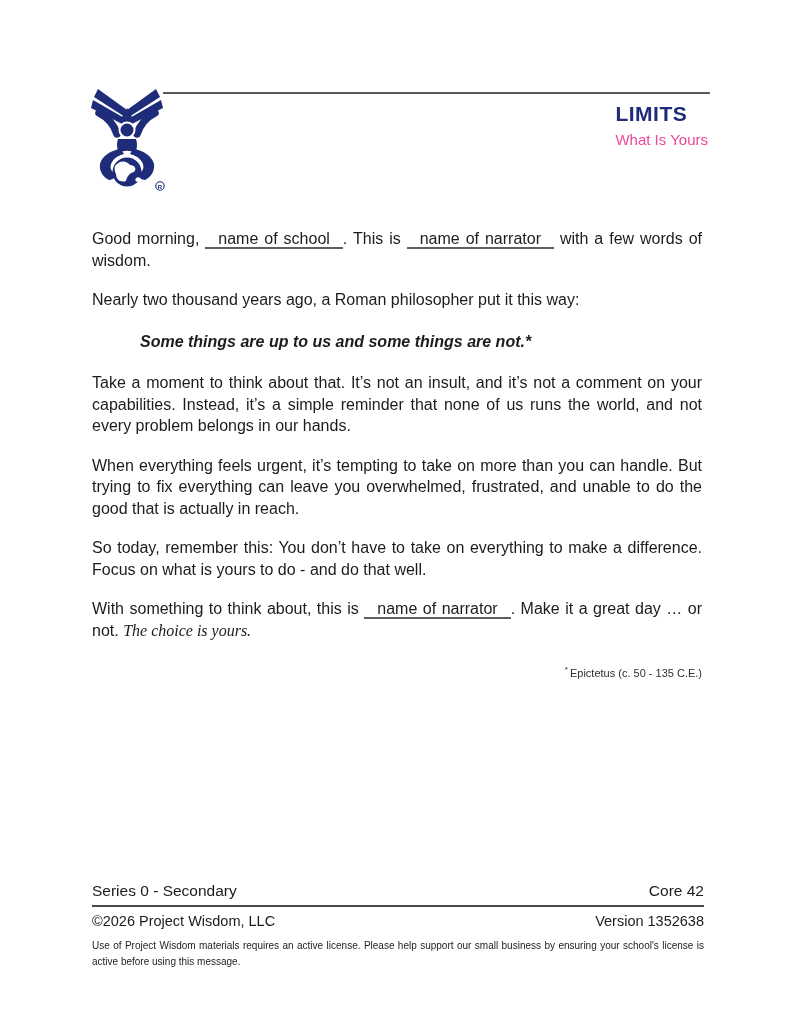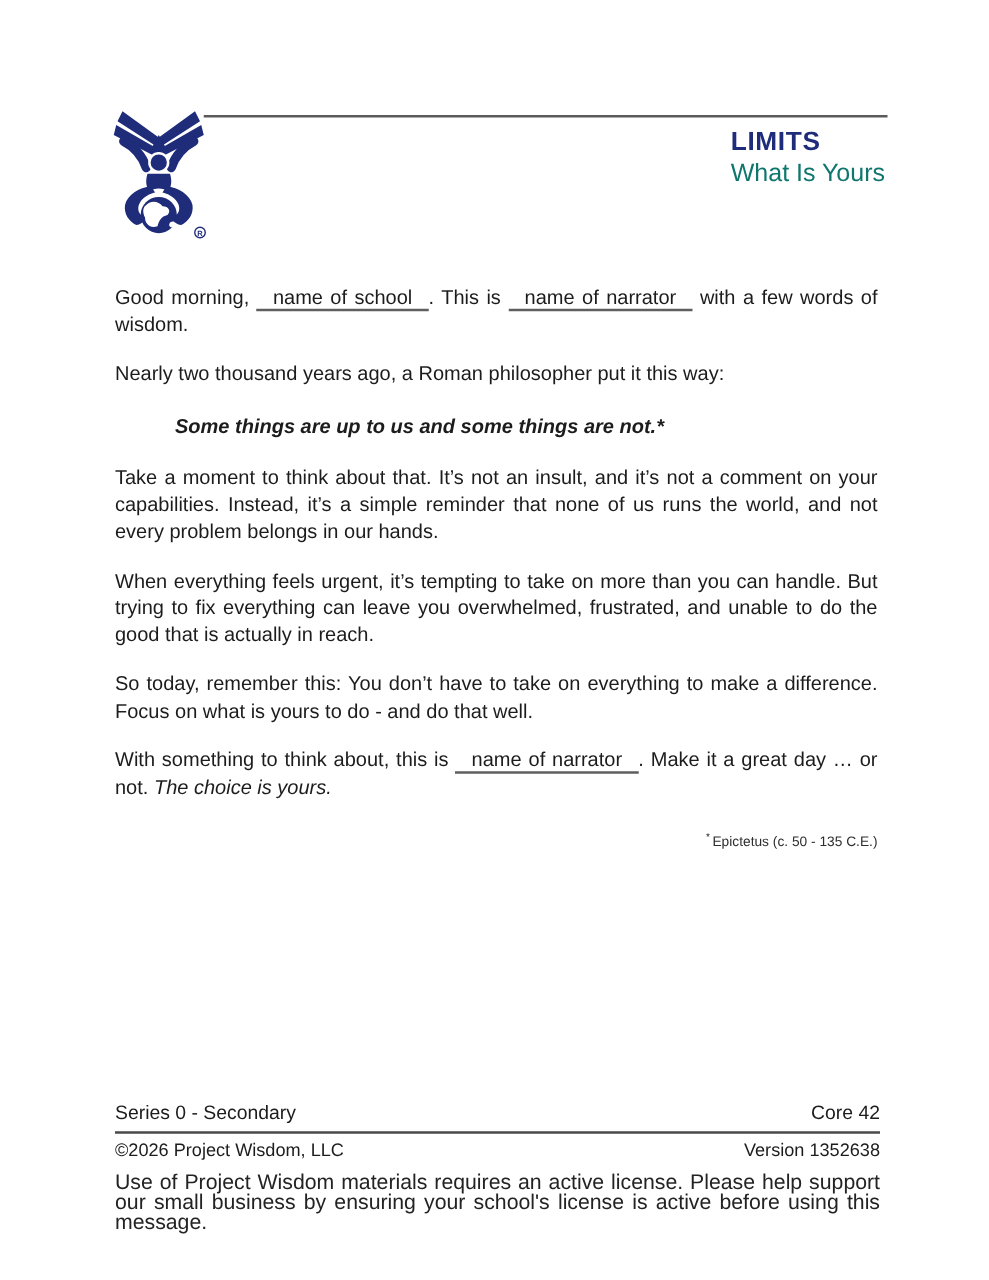--- a/index.html
+++ b/index.html
@@ -34,22 +34,22 @@
     top: 102px;
   }
   .doc-title {
     font-size: 21px;
     font-weight: bold;
     color: #1e2c7a;
     letter-spacing: 0.5px;
     line-height: 24px;
   }
   .doc-subtitle {
-    font-size: 20px;
-    color: #0f766e;
+    font-size: 15px;
+    color: #ec4899;
     line-height: 21px;
     margin-top: 3px;
   }
   .content {
     position: absolute;
     left: 92px;
     top: 228px;
     width: 610px;
     font-size: 16px;
     line-height: 21.5px;
@@ -60,21 +60,21 @@
     border-bottom: 2px solid #5f5f5f;
     padding: 0 13px;
     white-space: nowrap;
   }
   .quote {
     margin: 20px 0 20px 48px !important;
     font-weight: bold;
     font-style: italic;
     text-align: left !important;
   }
-  .italic { font-style: italic; }
+  .italic { font-style: italic; font-family: Liberation Serif, serif; }
   .attribution {
     text-align: right;
     font-size: 11px;
     color: #2e2e2e;
     margin-top: 14px;
   }
   .attribution sup { font-size: 8px; margin-right: 2px; }
   .footer {
     position: absolute;
     left: 92px;
@@ -88,21 +88,21 @@
     padding-bottom: 5px;
     border-bottom: 2px solid #4a4a4a;
   }
   .footer-row2 {
     display: flex;
     justify-content: space-between;
     font-size: 14.5px;
     margin-top: 6px;
   }
   .footer-note {
-    font-size: 17px;
+    font-size: 10px;
     line-height: 16px;
     margin-top: 9px;
     color: #232323;
     text-align: justify;
   }
 </style>
 </head>
 <body>
 
 <div class="page">

